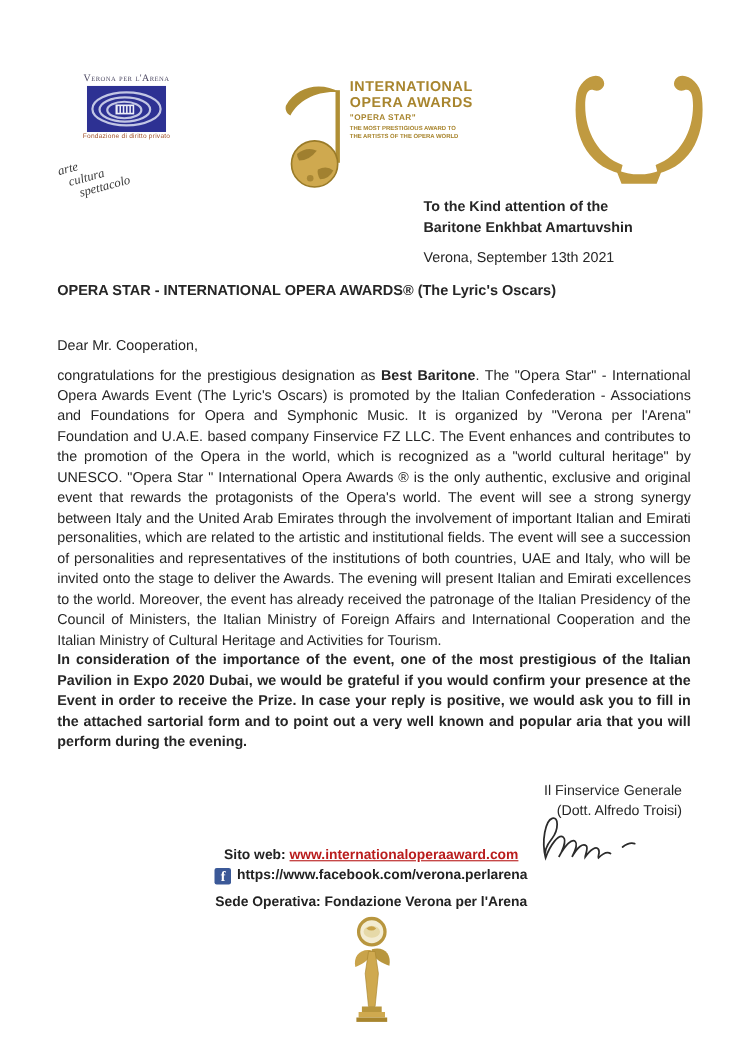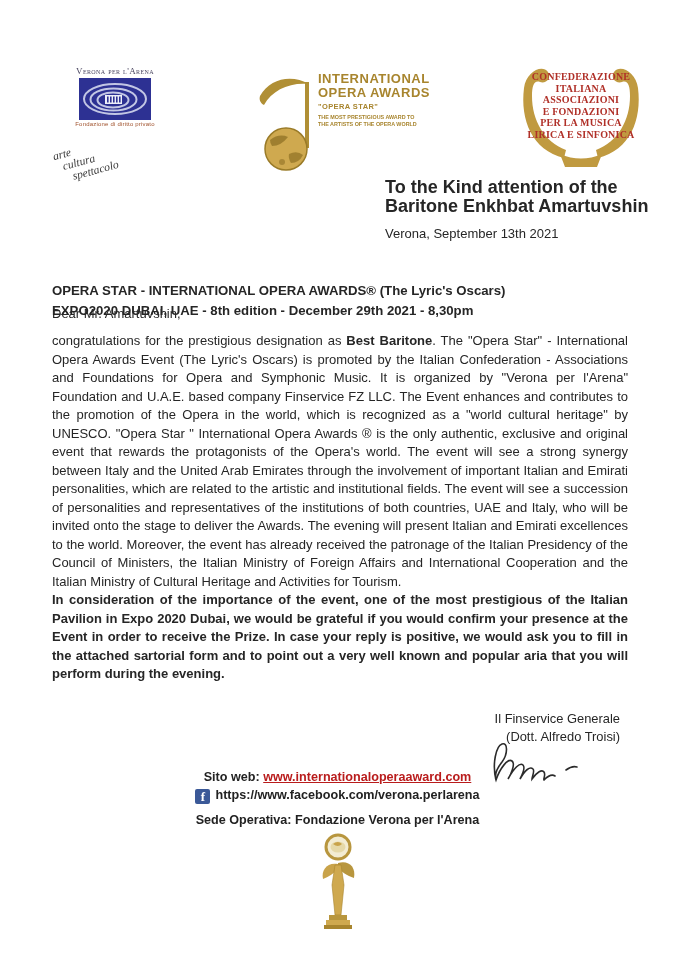--- a/index.html
+++ b/index.html
@@ -26,23 +26,23 @@
   .o-tag{margin-top:3px;font-size:5.4px;font-weight:bold;color:#a8852e;line-height:6.6px;width:105px;}
 
   .logo-confed{position:absolute;left:502px;top:62px;width:158px;height:110px;}
   .c-lyre{position:absolute;left:0;top:0;}
   .c-lines{position:absolute;left:0;top:9px;width:158px;text-align:center;
            font-family:"Liberation Serif",serif;font-weight:bold;color:#b03028;
            font-size:10px;line-height:11.5px;letter-spacing:.2px;}
   .c-lines span{display:block;}
 
   
-  .recipient{position:absolute;left:385px;top:178px;font-weight:bold;font-size:18px;line-height:19px;}
+  .recipient{position:absolute;left:385px;top:178px;font-weight:bold;font-size:13px;line-height:19px;}
   .dateline{position:absolute;left:385px;top:226px;font-size:13px;}
-  .subject{position:absolute;left:52px;top:254px;font-weight:bold;font-size:13.2px;line-height:19.5px;margin-top:27px;}
+  .subject{position:absolute;left:52px;top:254px;font-weight:bold;font-size:13.2px;line-height:19.5px;}
   .salutation{position:absolute;left:52px;top:306px;font-size:13px;}
   .body-text{position:absolute;left:52px;top:332px;width:576px;font-size:13px;line-height:18.5px;text-align:justify;}
   .body-text p{margin:0;}
   .bold{font-weight:bold;margin-top:32px;}
   .closing{margin-top:19px;}
 
   .sig-block{position:absolute;right:55px;top:710px;text-align:right;font-size:12.9px;line-height:18px;}
   .sig-script{position:absolute;left:488px;top:736px;}
 
   
@@ -98,42 +98,33 @@
       <div class="o-tag">THE MOST PRESTIGIOUS AWARD TO THE ARTISTS OF THE OPERA WORLD</div>
     </div>
   </div>
 
   <div class="logo-confed">
     <svg class="c-lyre" width="158" height="110" viewBox="0 0 158 110">
       <path d="M62,96 C30,88 18,58 22,26 C24,10 40,2 46,10 C50,16 44,22 38,20 C32,18 30,24 30,34 C30,58 42,80 64,88 Z" fill="#c09a40"></path>
       <path d="M96,96 C128,88 140,58 136,26 C134,10 118,2 112,10 C108,16 114,22 120,20 C126,18 128,24 128,34 C128,58 116,80 94,88 Z" fill="#c09a40"></path>
       <path d="M58,92 Q79,101 100,92 L95,105 L63,105 Z" fill="#c09a40"></path>
     </svg>
-    <div class="c-lines">
-      <span>CONFEDERAZIONE</span>
-      <span>ITALIANA</span>
-      <span>ASSOCIAZIONI</span>
-      <span>E FONDAZIONI</span>
-      <span>PER LA MUSICA</span>
-      <span>LIRICA E SINFONICA</span>
-    </div>
   </div>
 
   <div class="recipient">
     <div>To the Kind attention of the</div>
     <div>Baritone Enkhbat Amartuvshin</div>
   </div>
   <div class="dateline">Verona, September 13th 2021</div>
 
   <div class="subject">
     <div>OPERA STAR - INTERNATIONAL OPERA AWARDS® (The Lyric's Oscars)</div>
-    <div>EXPO2020 DUBAI, UAE - 8th edition - December 29th 2021 - 8,30pm</div>
   </div>
 
-  <div class="salutation">Dear Mr. Amartuvshin,</div>
+  <div class="salutation">Dear Mr. Cooperation,</div>
 
   <div class="body-text">
     <p><span>congratulations for the prestigious designation as </span><span class="bold">Best Baritone</span><span>. The "Opera Star" - International Opera Awards Event (The Lyric's Oscars) is promoted by the Italian Confederation - Associations and Foundations for Opera and Symphonic Music. It is organized by "Verona per l'Arena" Foundation and U.A.E. based company Finservice FZ LLC. The Event enhances and contributes to the promotion of the Opera in the world, which is recognized as a "world cultural heritage" by UNESCO. "Opera Star " International Opera Awards ® is the only authentic, exclusive and original event that rewards the protagonists of the Opera's world. The event will see a strong synergy between Italy and the United Arab Emirates through the involvement of important Italian and Emirati personalities, which are related to the artistic and institutional fields. The event will see a succession of personalities and representatives of the institutions of both countries, UAE and Italy, who will be invited onto the stage to deliver the Awards. The evening will present Italian and Emirati excellences to the world. Moreover, the event has already received the patronage of the Italian Presidency of the Council of Ministers, the Italian Ministry of Foreign Affairs and International Cooperation and the Italian Ministry of Cultural Heritage and Activities for Tourism.</span></p>
     <p class="bold">In consideration of the importance of the event, one of the most prestigious of the Italian Pavilion in Expo 2020 Dubai, we would be grateful if you would confirm your presence at the Event in order to receive the Prize. In case your reply is positive, we would ask you to fill in the attached sartorial form and to point out a very well known and popular aria that you will perform during the evening.</p>
   </div>
 
   <div class="sig-block">
     <div>Il Finservice Generale</div>
     <div>(Dott. Alfredo Troisi)</div>
   </div>

